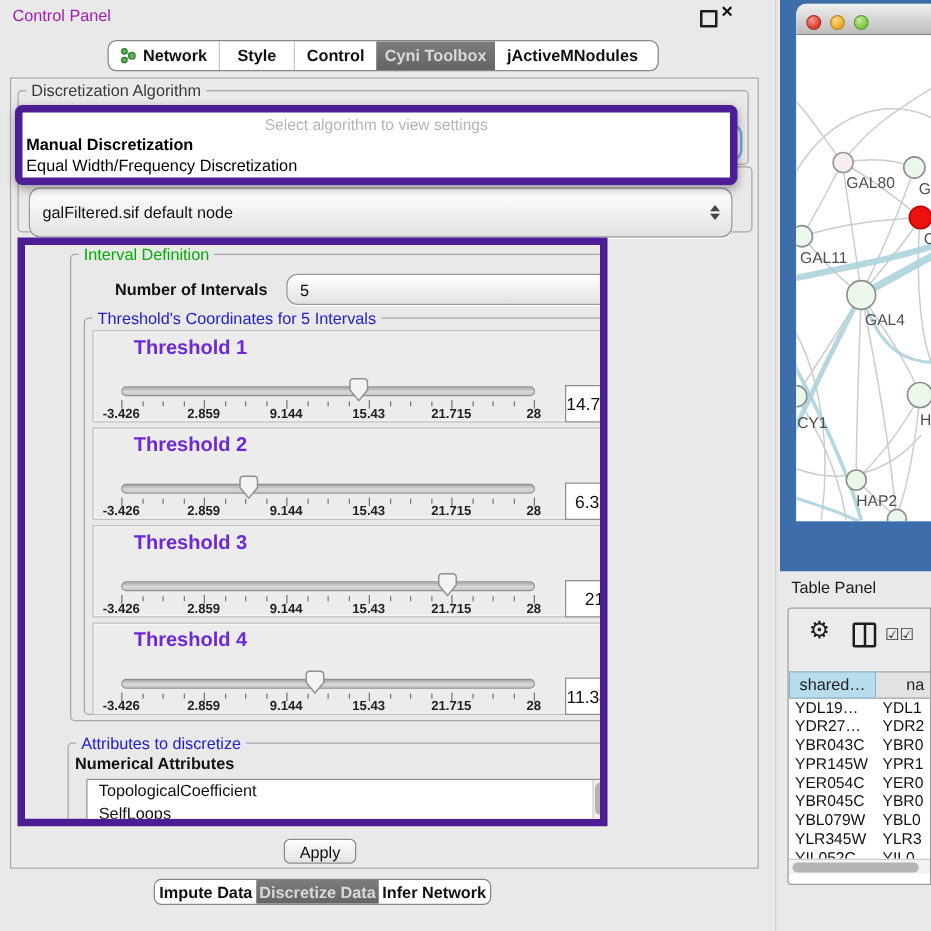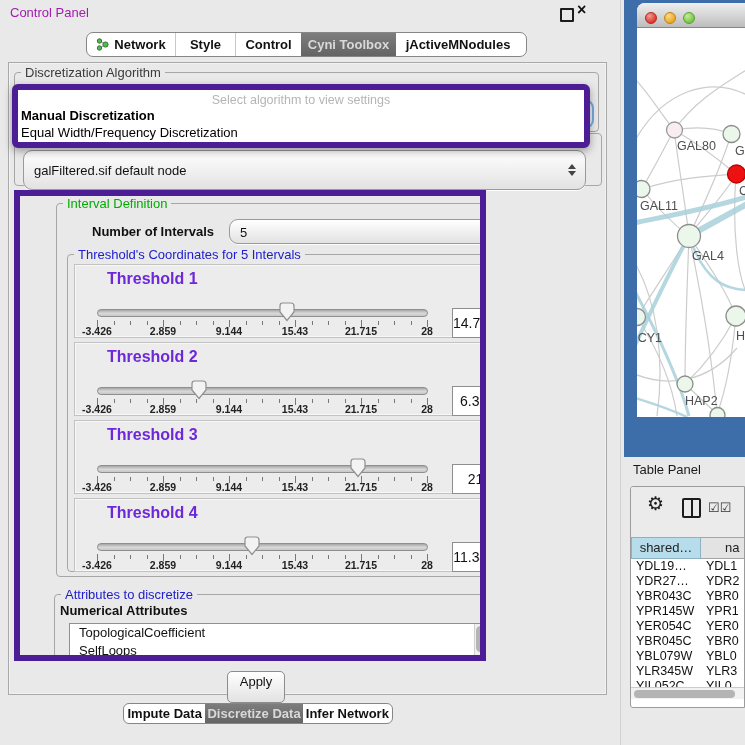--- a/index.html
+++ b/index.html
@@ -60,21 +60,21 @@
   .ticklabel{position:absolute;top:60px;width:70px;text-align:center;font-size:10.5px;font-weight:bold;color:#222;}
   .thr-value{position:absolute;left:377px;top:43px;width:50px;height:30px;background:#fff;border:1px solid #8e8e8e;box-sizing:border-box;font-size:14px;color:#111;text-align:right;line-height:28px;padding-right:6px;}
 
   #attr-group{left:34px;top:398px;width:506px;height:85px;}
   #attr-list-label{left:5px;top:8px;font-size:13px;font-weight:bold;color:#111;position:absolute;}
   #attr-listbox{position:absolute;left:14px;top:28px;width:420px;height:44px;background:#fff;border:1px solid #909090;box-sizing:border-box;overflow:hidden;}
   #attr-listbox .item{font-size:13px;color:#111;line-height:18px;padding-left:9px;white-space:nowrap;}
   #attr-vscroll{position:absolute;right:0;top:0;bottom:0;width:13px;background:#f0f0f0;border-left:1px solid #cfcfcf;}
   #attr-vscroll .vthumb{position:absolute;left:1px;top:2px;width:9px;height:26px;border-radius:5px;background:#b4b4b4;}
 
-  #apply-btn{left:227px;top:671px;width:58px;height:32px;border:1px solid #8c8c8c;border-radius:5px;background:linear-gradient(#ffffff,#e2e2e2);font-size:13px;color:#111;text-align:center;line-height:19px;box-sizing:border-box;}
+  #apply-btn{left:227px;top:671px;width:58px;height:20px;border:1px solid #8c8c8c;border-radius:5px;background:linear-gradient(#ffffff,#e2e2e2);font-size:13px;color:#111;text-align:center;line-height:19px;box-sizing:border-box;}
 
   #bottom-tabbar{left:123px;top:703px;width:270px;height:21px;display:flex;background:#fff;border:1px solid #868686;border-radius:6px;overflow:hidden;box-sizing:border-box;}
 
   
   #right-bg{left:620px;top:0;width:125px;height:745px;background:#e9e9e9;border-left:1px solid #d2d2d2;box-sizing:border-box;}
   #net-frame{left:624px;top:0;width:121px;height:457px;}
   #net-window{position:absolute;left:13px;top:3px;width:108px;height:414px;border-radius:8px 0 0 0;overflow:hidden;background:#fff;}
   #net-titlebar{position:absolute;left:0;top:0;width:100%;height:25px;background:linear-gradient(#efefef,#bdbdbd);border-bottom:1px solid #858585;box-sizing:border-box;}
   .light{position:absolute;top:9px;width:12px;height:12px;border-radius:50%;box-sizing:border-box;}
   #light-red{left:8px;background:radial-gradient(circle at 35% 30%,#f59a90,#dd392e 70%);border:1px solid #ad2b22;}

